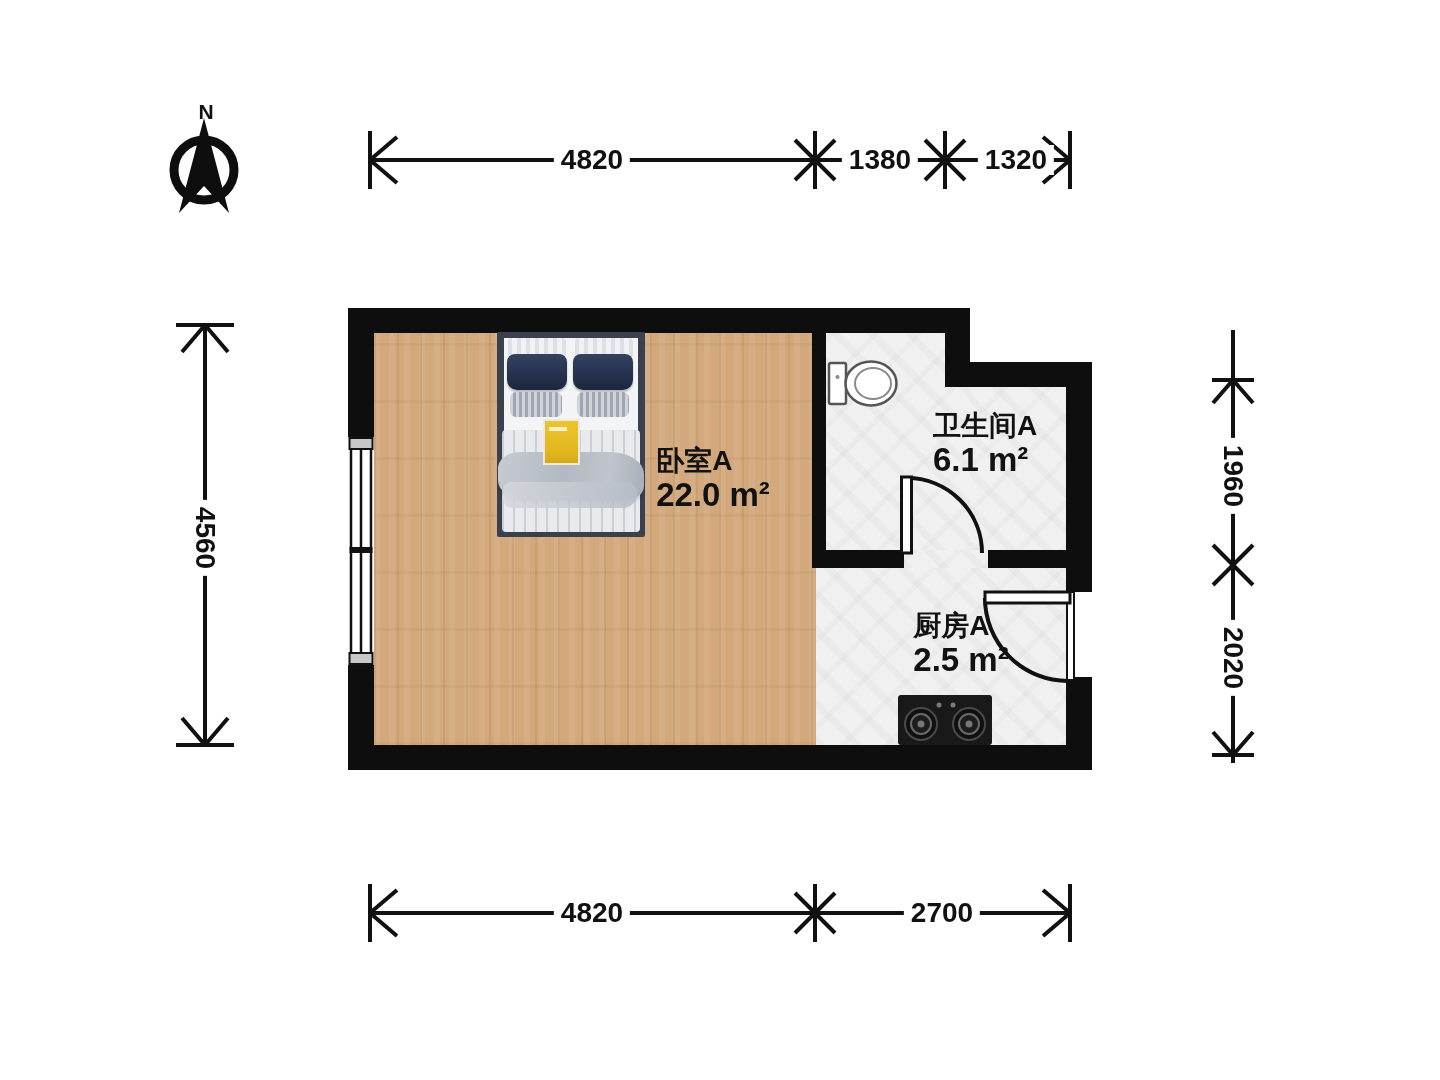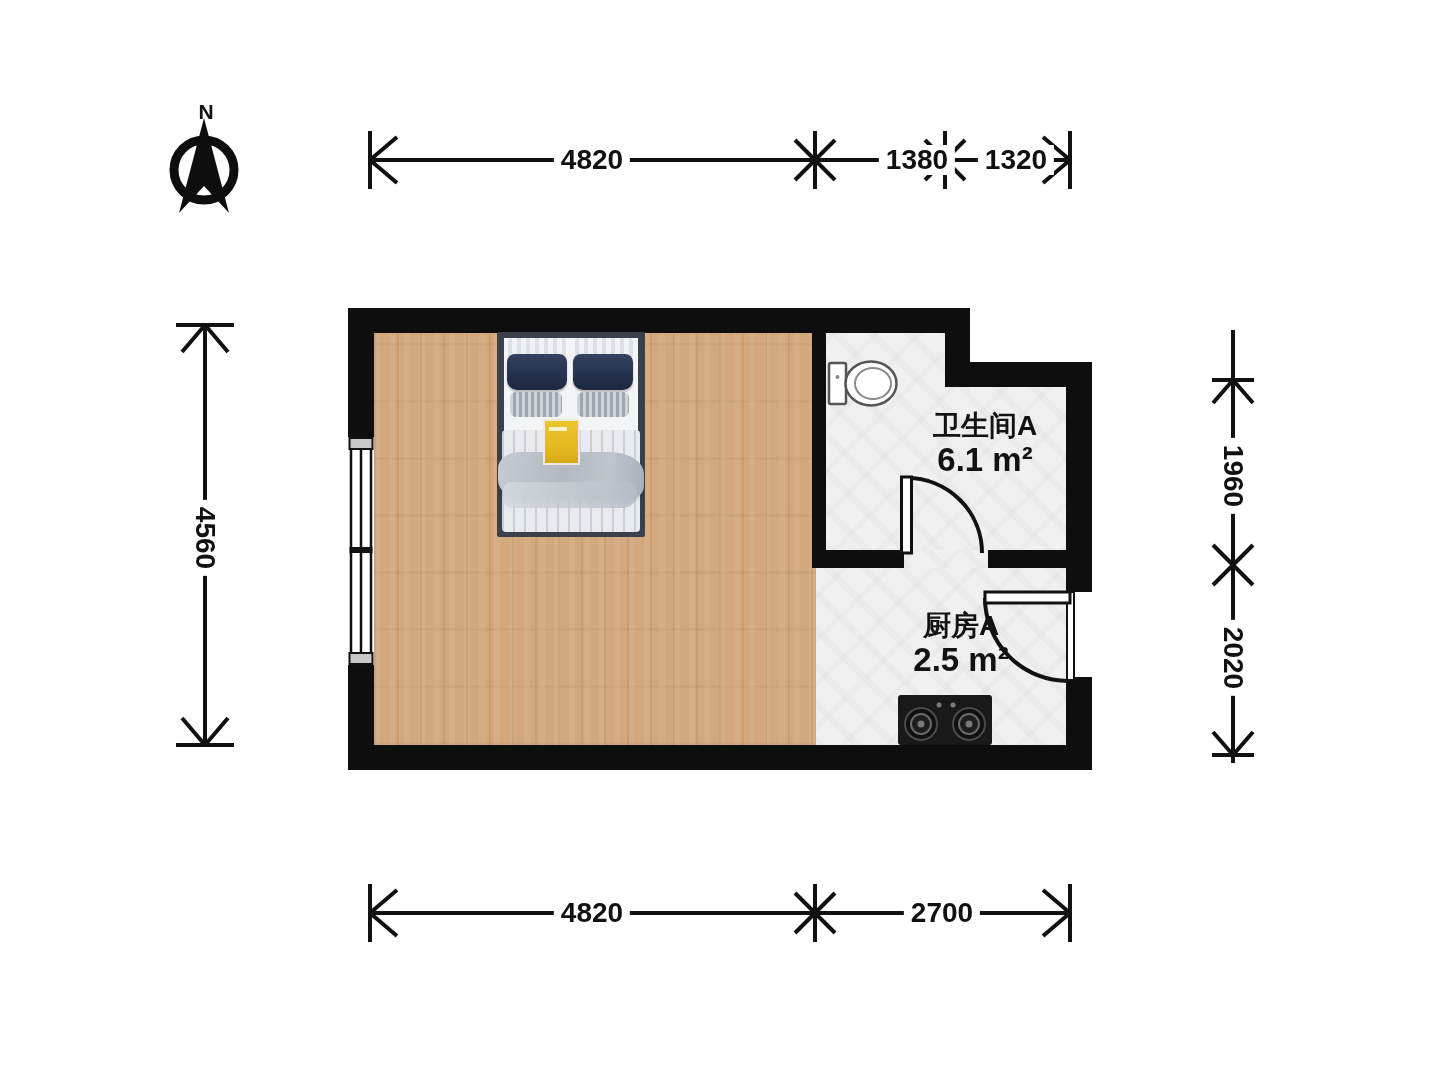--- a/index.html
+++ b/index.html
@@ -32,21 +32,21 @@
   .dim-label{
     position:absolute;z-index:40;transform:translate(-50%,-50%);
     background:#fff;padding:0 7px;color:#111;
     font-size:28px;font-weight:bold;line-height:30px;white-space:nowrap;
   }
   .dim-label.vert{transform:translate(-50%,-50%) rotate(90deg);}
 
   
   .room-label{
     position:absolute;z-index:35;transform:translate(-50%,-50%);
-    display:flex;flex-direction:column;align-items:center;gap:5px;
+    display:flex;flex-direction:column;align-items:flex-start;gap:5px;
     color:#121212;font-weight:bold;text-align:center;white-space:nowrap;
   }
   .room-label .room-name{font-size:28px;line-height:29px;}
   .room-label .room-area{font-size:33px;line-height:30px;}
 
   
   .north-n{
     position:absolute;z-index:40;transform:translate(-50%,-50%);
     font-size:21px;font-weight:bold;color:#111;
   }
@@ -196,28 +196,32 @@
         <path d="M1212 380 H1254 M1233 380 L1213 403 M1233 380 L1253 403"></path>
         <path d="M1213 545 L1253 585 M1213 585 L1253 545"></path>
         <path d="M1212 755 H1254 M1233 755 L1213 732 M1233 755 L1253 732"></path>
       </g>
     </g>
   </svg>
 
   <div class="north-n" style="left:206px;top:112px;">N</div>
 
   <div class="dim-label" style="left:592px;top:160px;">4820</div>
-  <div class="dim-label" style="left:880px;top:160px;margin-left:37px;">1380</div>
+  <div class="dim-label" style="left:880px;top:160px;">1380</div>
   <div class="dim-label" style="left:1016px;top:160px;text-align:center;">1320</div>
   <div class="dim-label" style="left:592px;top:913px;">4820</div>
   <div class="dim-label" style="left:942px;top:913px;">2700</div>
   <div class="dim-label vert" style="left:205px;top:538px;">4560</div>
   <div class="dim-label vert" style="left:1233px;top:476px;">1960</div>
   <div class="dim-label vert" style="left:1233px;top:658px;">2020</div>
 
+  <div class="room-label" style="left:713px;top:478px;">
+    <span class="room-name">卧室A</span>
+    <span class="room-area">22.0 m²</span>
+  </div>
   <div class="room-label" style="left:985px;top:443px;">
     <span class="room-name">卫生间A</span>
     <span class="room-area">6.1 m²</span>
   </div>
   <div class="room-label" style="left:941px;top:643px;margin-left:20px;">
     <span class="room-name">厨房A</span>
     <span class="room-area">2.5 m²</span>
   </div>
 
 

